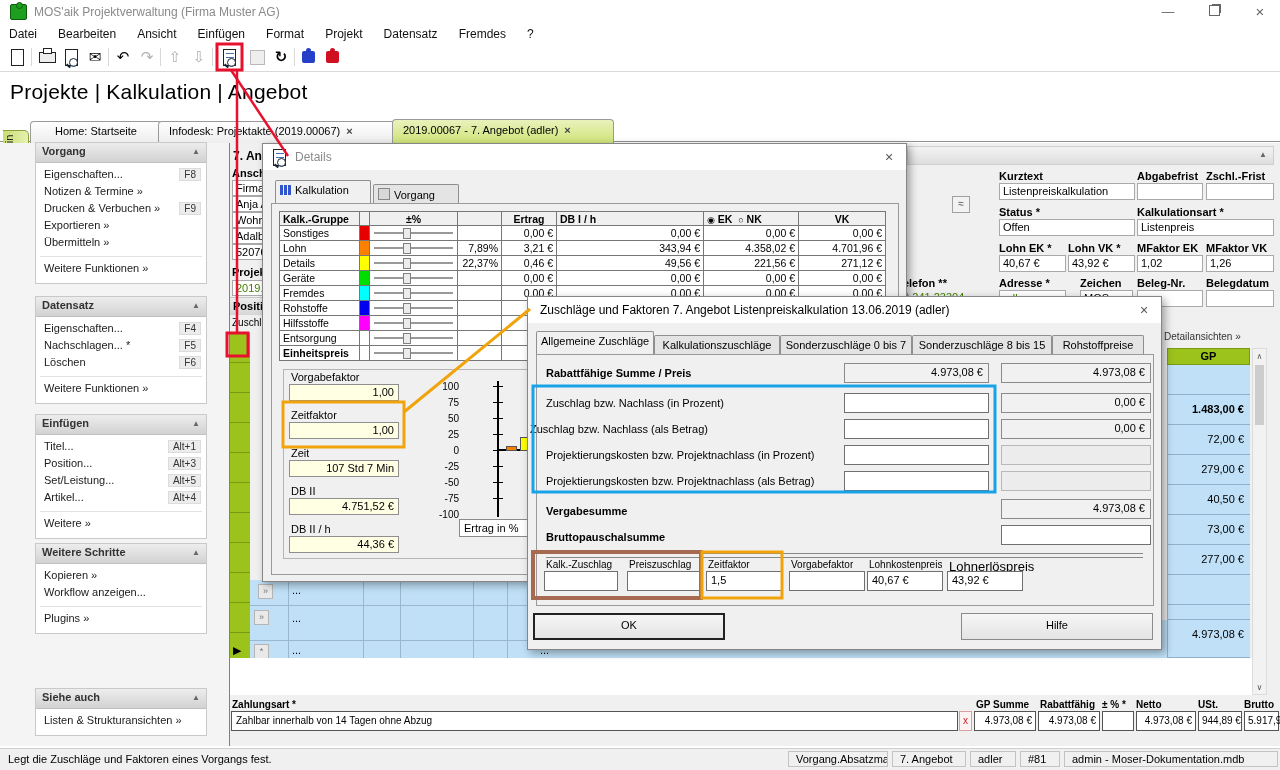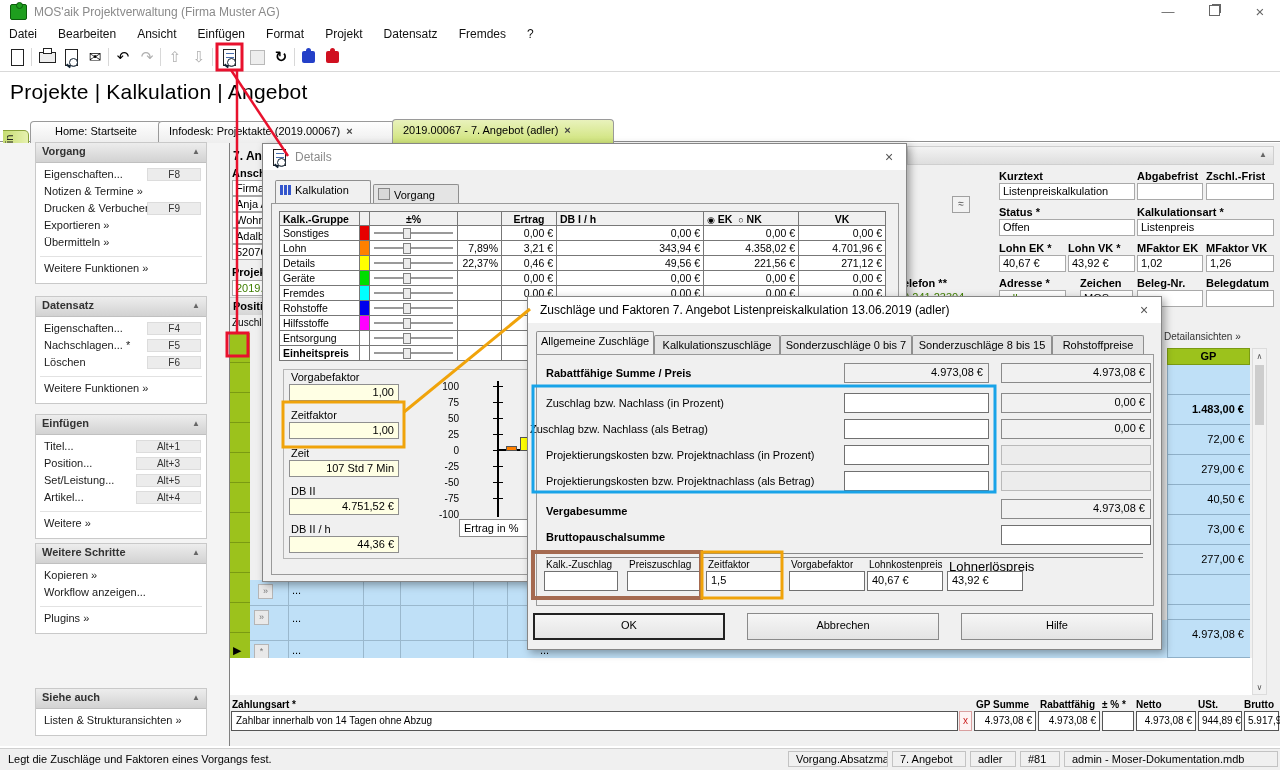--- a/index.html
+++ b/index.html
@@ -41,21 +41,21 @@
         background:linear-gradient(90deg,#fbfbfb,#ececec);writing-mode:vertical-rl;transform:rotate(180deg);
         text-align:center;font-size:11px;color:#222;padding:0}
   .vtab.active{background:linear-gradient(90deg,#e7f1b0,#c6dd72);border-color:#8aa23c}
   
   #sidebar-bg{left:0;top:143px;width:229px;height:603px;background:#f4f4f4}
   .sbox{position:absolute;left:35px;width:170px;background:#fff;border:1px solid #c9c9c9}
   .shead{height:17px;background:linear-gradient(#ededed,#d2d2d2);border-bottom:1px solid #c0c0c0;
          font-weight:bold;color:#333;padding:2px 6px 0;position:relative}
   .shead .caret{position:absolute;right:6px;top:4px;font-size:8px;color:#666}
   .sitem{position:relative;height:16px;padding:1px 6px 0 8px;color:#1a1a1a}
-  .skey{position:absolute;right:5px;top:1px;background:#ececec;border:1px solid #dcdcdc;font-size:10px;padding:0 20px;color:#333}
+  .skey{position:absolute;right:5px;top:1px;background:#ececec;border:1px solid #dcdcdc;font-size:10px;padding:0 4px;color:#333}
   .skey:empty{display:none}
   .sdiv{height:1px;background:#e2e2e2;margin:4px 4px}
   
   #content-bg{left:229px;top:143px;width:1051px;height:603px;background:#f0f0f0;border-left:1px solid #808080}
   .flabel{position:absolute;font-weight:bold;font-size:11px;white-space:nowrap}
   .ibox{position:absolute;background:#fff;border:1px solid #a9a9a9;font-size:11px;padding:1px 3px;white-space:nowrap;overflow:hidden}
   .green-t{color:#3f7f00}
   
   .gp-cell{position:absolute;left:1167px;width:83px;background:#bfe0f7;border-bottom:1px solid #8fb0c8;border-left:1px solid #8fb0c8;
            text-align:right;padding:8px 6px 0 0;font-size:11px;box-sizing:border-box}
@@ -584,21 +584,20 @@
   <div class="abs nw" style="left:341px;top:262px;font-size:10px">Lohnkostenpreis</div>
   <div class="abs nw" style="left:421px;top:262px;font-size:13px">Lohnerlöspreis</div>
   <div class="winput" style="left:16px;top:274px;width:74px;height:20px"></div>
   <div class="winput" style="left:99px;top:274px;width:74px;height:20px"></div>
   <div class="winput" style="left:178px;top:274px;width:76px;height:20px">1,5</div>
   <div class="winput" style="left:261px;top:274px;width:76px;height:20px"></div>
   <div class="winput" style="left:339px;top:274px;width:76px;height:20px">40,67 €</div>
   <div class="winput" style="left:419px;top:274px;width:76px;height:20px">43,92 €</div>
 
   <div class="dbtn default" style="left:5px;top:316px;width:190px">OK</div>
-  <div class="dbtn" style="left:219px;top:316px;width:190px">Abbrechen</div>
   <div class="dbtn" style="left:433px;top:316px;width:190px">Hilfe</div>
 </div>
 
 <svg id="anno" xmlns="http://www.w3.org/2000/svg">
   <rect x="217" y="44" width="25" height="26" fill="none" stroke="#e8112d" stroke-width="3"></rect>
   <line x1="231" y1="70" x2="288" y2="156" stroke="#e8112d" stroke-width="2.5"></line>
   <line x1="237" y1="70" x2="237" y2="333" stroke="#e8112d" stroke-width="2.5"></line>
   <rect x="227" y="333" width="21" height="23" fill="none" stroke="#e8112d" stroke-width="3"></rect>
   <rect x="283" y="402" width="121" height="45" fill="none" stroke="#f0a30a" stroke-width="3"></rect>
   <line x1="404" y1="412" x2="530" y2="309" stroke="#f0a30a" stroke-width="3"></line>

